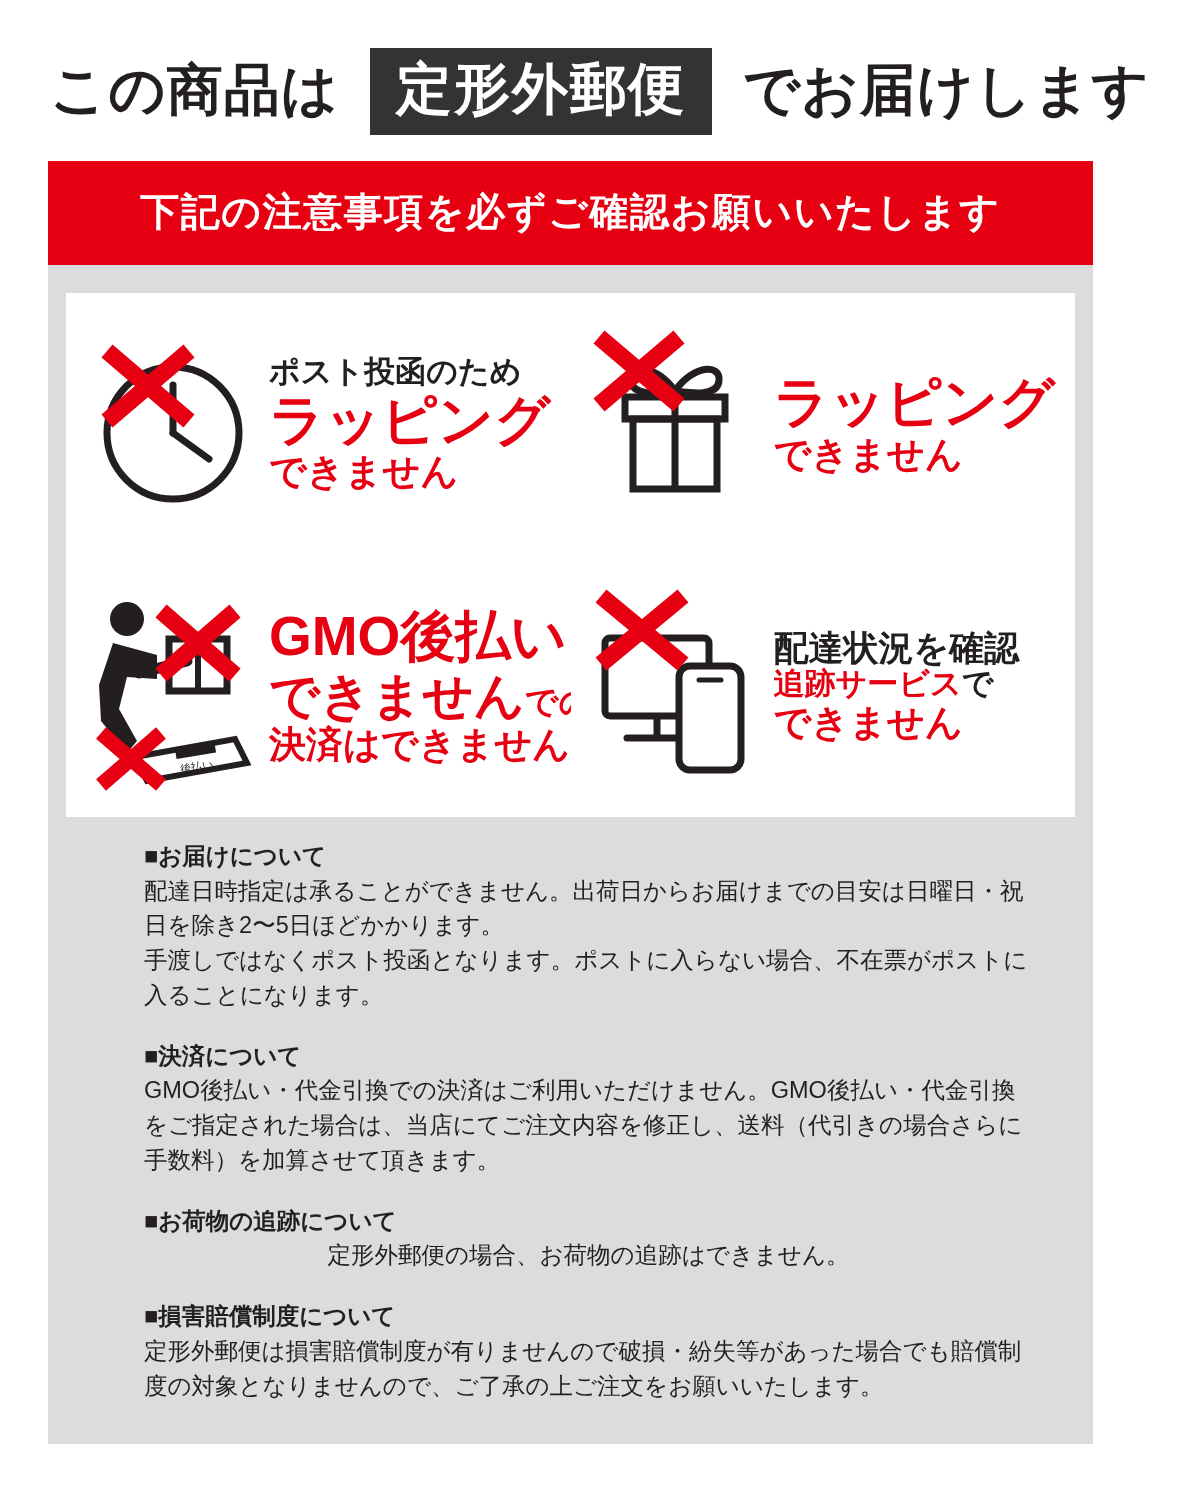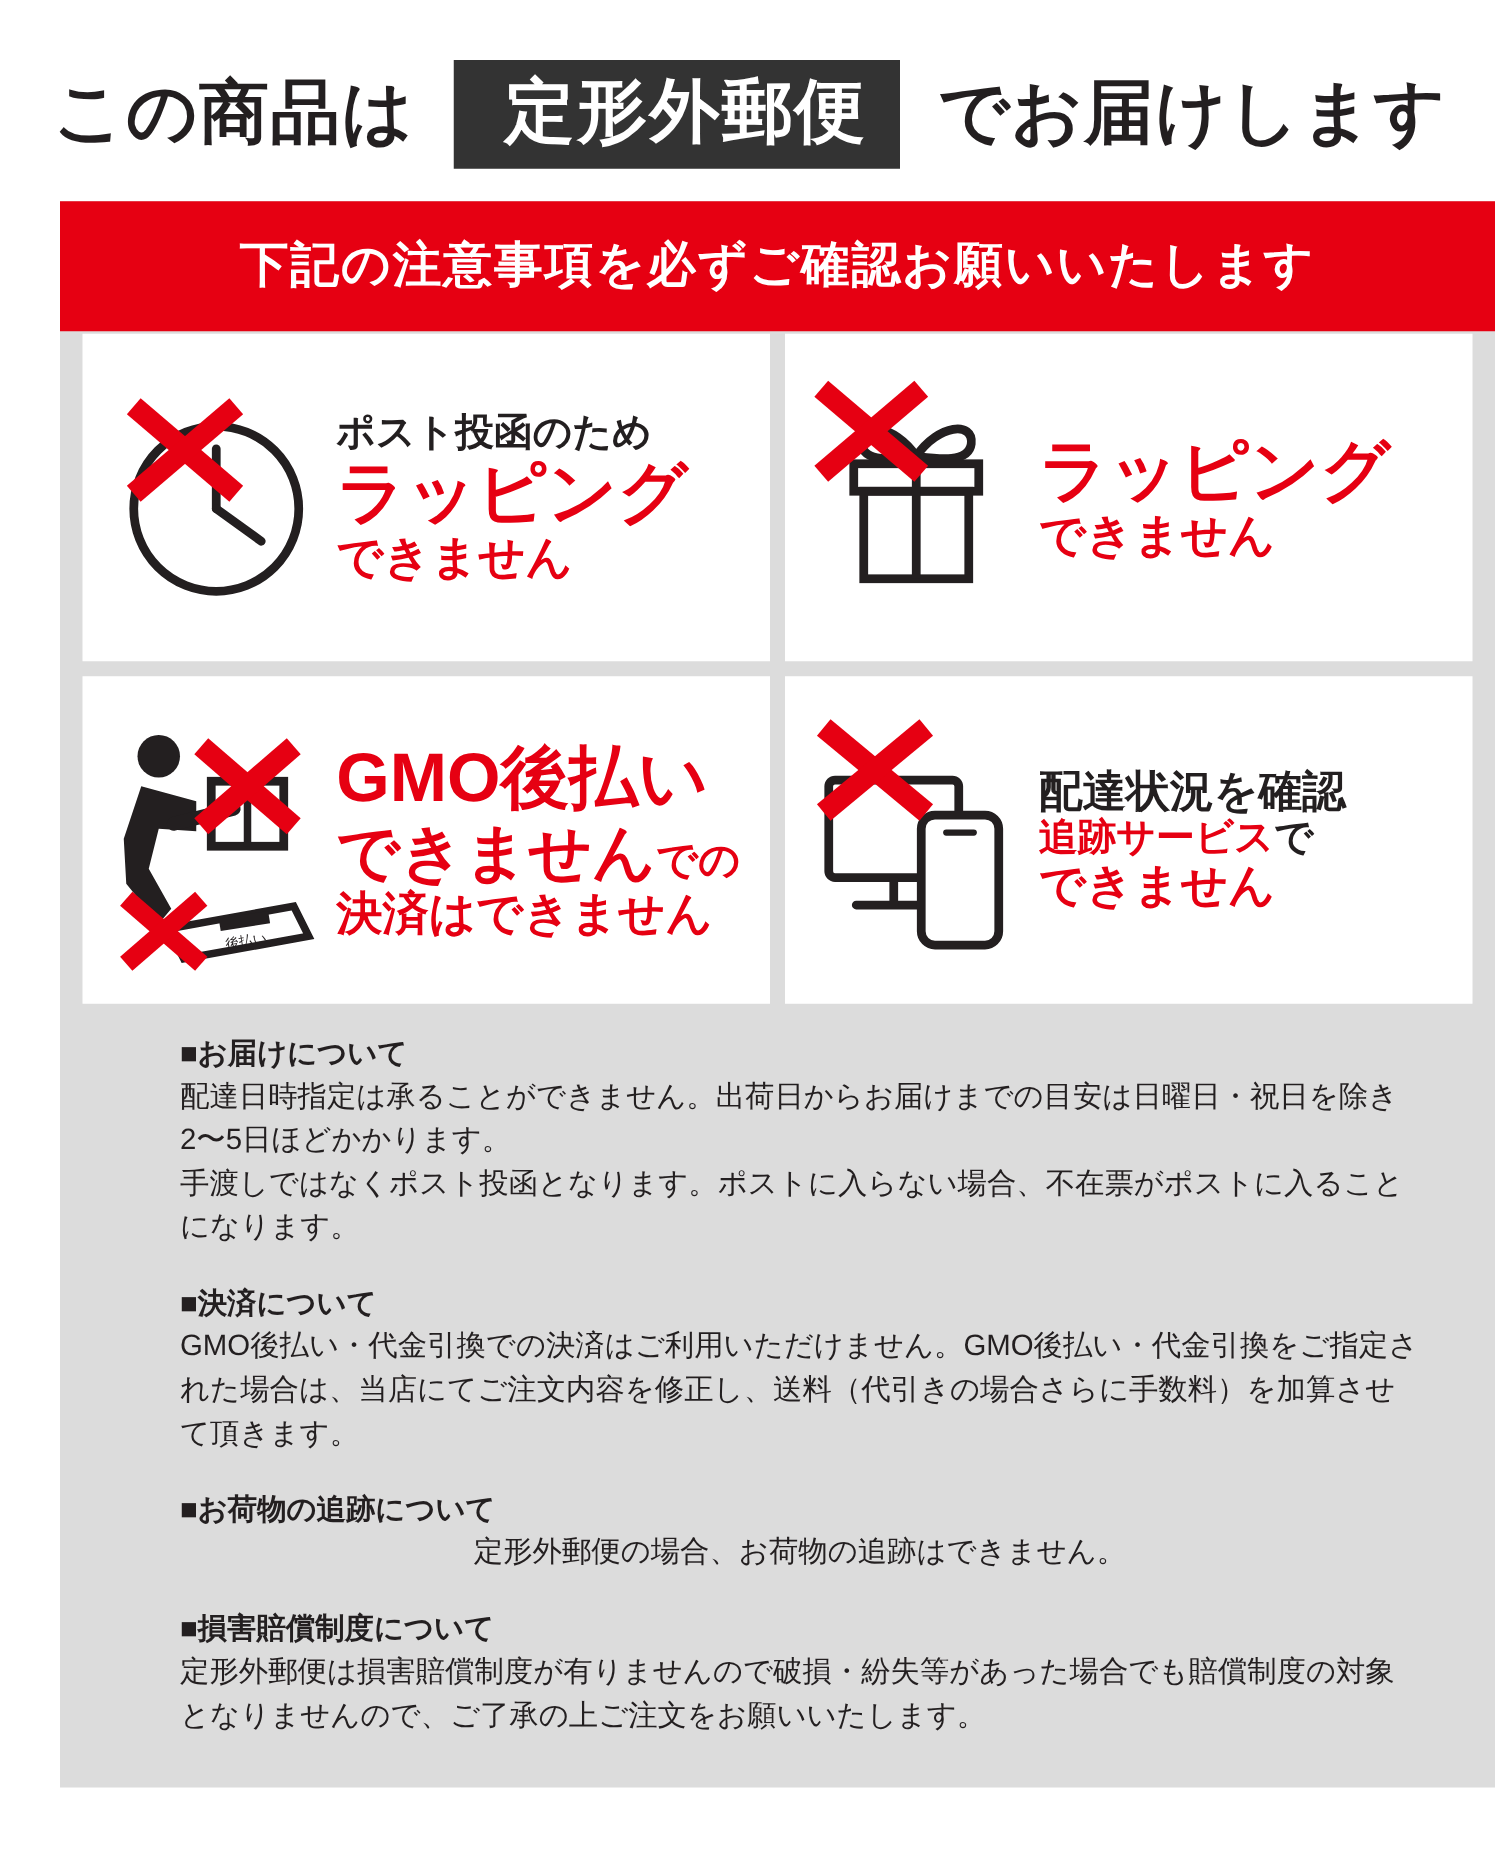--- a/index.html
+++ b/index.html
@@ -36,50 +36,50 @@
     font-weight: bold;
     letter-spacing: 1px;
     color: #231f20;
   }
   .headline .chip {
     display: inline-block;
     background: #333333;
     color: #ffffff;
     font-size: 56px;
     font-weight: bold;
-    padding: 12px 26px 16px 41px;
+    padding: 12px 26px 16px 26px;
     margin: 0 18px;
     line-height: 1.05;
     letter-spacing: 2px;
   }
 
   
   .panel {
     margin: 0 48px;
     background: #dcdcdc;
-    width: 1148px;
+    width: 1045px;
     box-sizing: border-box;
     padding: 0;
   }
 
   .redbar {
     background: #e60012;
     color: #ffffff;
     text-align: center;
     font-size: 39px;
     font-weight: bold;
     letter-spacing: 1.5px;
     padding: 24px 0 26px 0;
   }
 
   .grid {
     display: grid;
     grid-template-columns: 1fr 1fr;
-    gap: 12px;
-    padding: 2px 18px 12px 18px;
+    gap: 0;
+    padding: 28px 18px 12px 18px;
   }
 
   .cell {
     background: #ffffff;
     height: 262px;
     display: flex;
     align-items: center;
     box-sizing: border-box;
     padding: 0 14px;
     overflow: hidden;

